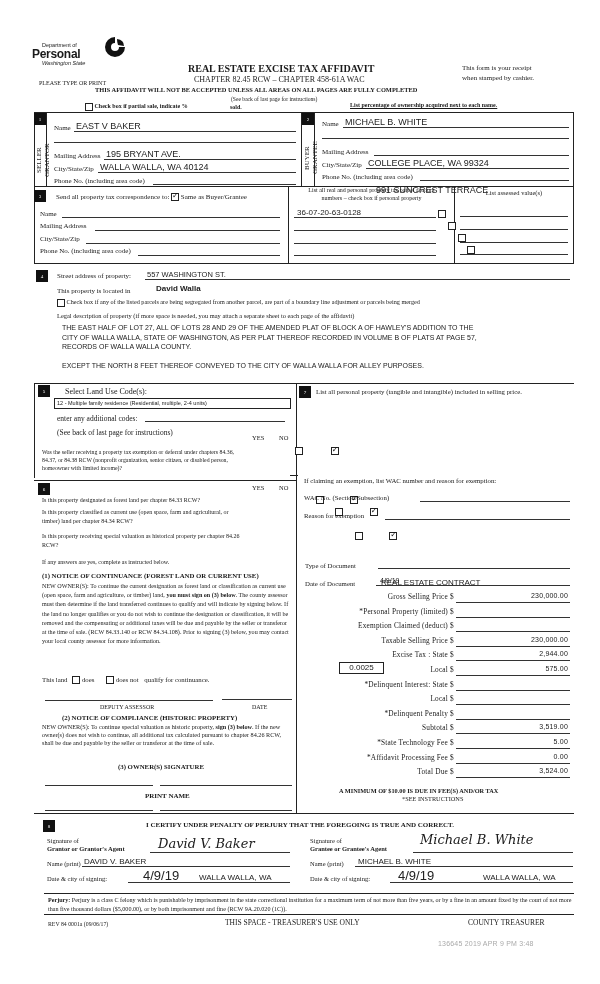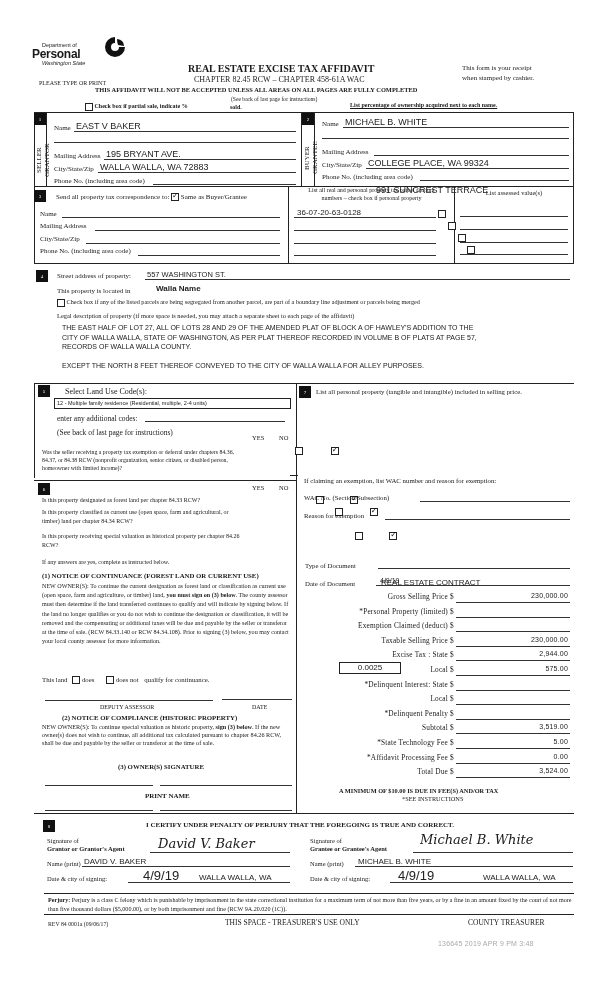--- a/index.html
+++ b/index.html
@@ -61,21 +61,21 @@
 <div class="abs" style="left:46px;top:112px;width:1px;height:75px;background:#222;"></div>
 <div class="vert" style="left:35px;top:140px;height:40px;width:12px;"><span>SELLER</span> <span>GRANTOR</span></div>
 <div class="lbl" style="left:54px;top:124px;">Name</div>
 <div class="fld" style="left:76px;top:121px;">EAST V BAKER</div>
 <div class="line" style="left:74px;top:131px;width:222px;"></div>
 <div class="line" style="left:54px;top:142px;width:242px;"></div>
 <div class="lbl" style="left:54px;top:152px;">Mailing Address</div>
 <div class="fld" style="left:106px;top:149px;">195 BRYANT AVE.</div>
 <div class="line" style="left:104px;top:159px;width:192px;"></div>
 <div class="lbl" style="left:54px;top:165px;">City/State/Zip</div>
-<div class="fld" style="left:100px;top:162px;">WALLA WALLA, WA  72883</div>
+<div class="fld" style="left:100px;top:162px;">WALLA WALLA, WA  40124</div>
 <div class="line" style="left:98px;top:172px;width:198px;"></div>
 <div class="lbl" style="left:54px;top:177px;">Phone No. (including area code)</div>
 <div class="line" style="left:153px;top:184px;width:143px;"></div>
 
 <div class="secnum" style="left:302px;top:113px;">2</div>
 <div class="abs" style="left:314px;top:112px;width:1px;height:75px;background:#222;"></div>
 <div class="vert" style="left:303px;top:138px;height:40px;width:12px;"><span>BUYER</span> <span>GRANTEE</span></div>
 <div class="lbl" style="left:322px;top:120px;">Name</div>
 <div class="fld" style="left:345px;top:117px;">MICHAEL B. WHITE</div>
 <div class="line" style="left:343px;top:127px;width:226px;"></div>
@@ -130,21 +130,21 @@
 <div class="line" style="left:294px;top:255px;width:142px;"></div>
 <span class="cb abs" style="left:438px;top:246px;"></span>
 <div class="line" style="left:460px;top:254px;width:108px;"></div>
 
 
 <div class="secnum" style="left:36px;top:270px;">4</div>
 <div class="lbl" style="left:57px;top:272px;">Street address of property:</div>
 <div class="fld" style="left:147px;top:270px;font-size:7.5px;">557 WASHINGTON ST.</div>
 <div class="line" style="left:145px;top:279px;width:425px;"></div>
 <div class="lbl" style="left:57px;top:287px;">This property is located in</div>
-<div class="fld" style="left:156px;top:284px;font-size:8px;font-weight:bold;">Walla Name</div>
+<div class="fld" style="left:156px;top:284px;font-size:8px;font-weight:bold;">David Walla</div>
 <div class="lbl" style="left:57px;top:298px;font-size:6.2px;">
   <span class="cb"></span>
   <span>Check box if any of the listed parcels are being segregated from another parcel, are part of a boundary line adjustment or parcels being merged</span>
 </div>
 <div class="lbl" style="left:57px;top:312px;font-size:6.4px;">Legal description of property (if more space is needed, you may attach a separate sheet to each page of the affidavit)</div>
 <div class="abs sans" style="left:62px;top:323px;font-size:7px;line-height:9.5px;">
   <div>THE EAST HALF OF LOT 27, ALL OF LOTS 28 AND 29 OF THE AMENDED PLAT OF BLOCK A OF HAWLEY'S ADDITION TO THE</div>
   <div>CITY OF WALLA WALLA, STATE OF WASHINGTON, AS PER PLAT THEREOF RECORDED IN VOLUME B OF PLATS AT PAGE 57,</div>
   <div>RECORDS OF WALLA WALLA COUNTY.</div>
   <div style="height:9px"></div>
@@ -310,21 +310,21 @@
       <span class="value">0.00</span>
     </div>
     <div class="amt-row" style="top: 767.2px; left: 330px;">
       <span class="label">Total Due</span>
       <span class="dollar">$</span>
       <span class="uline"></span>
       <span class="value">3,524.00</span>
     </div>
   </div>
 
-<div class="box sans" style="left:339px;top:662px;width:62px;height:12px;font-size:8px;text-align:center;line-height:10px;">
+<div class="box sans" style="left:339px;top:662px;width:45px;height:12px;font-size:8px;text-align:center;line-height:10px;">
   <span>0.0025</span>
 </div>
 
 <div class="lbl" style="left:339px;top:787px;font-size:6.3px;font-weight:bold;">A MINIMUM OF $10.00 IS DUE IN FEE(S) AND/OR TAX</div>
 <div class="lbl" style="left:402px;top:795px;font-size:6.3px;">*SEE INSTRUCTIONS</div>
 
 
 <div class="abs" style="left:34px;top:813px;width:540px;height:1px;background:#222;"></div>
 <div class="secnum" style="left:43px;top:820px;">8</div>
 <div class="lbl" style="left:146px;top:821px;font-size:7px;font-weight:bold;">I CERTIFY UNDER PENALTY OF PERJURY THAT THE FOREGOING IS TRUE AND CORRECT.</div>

